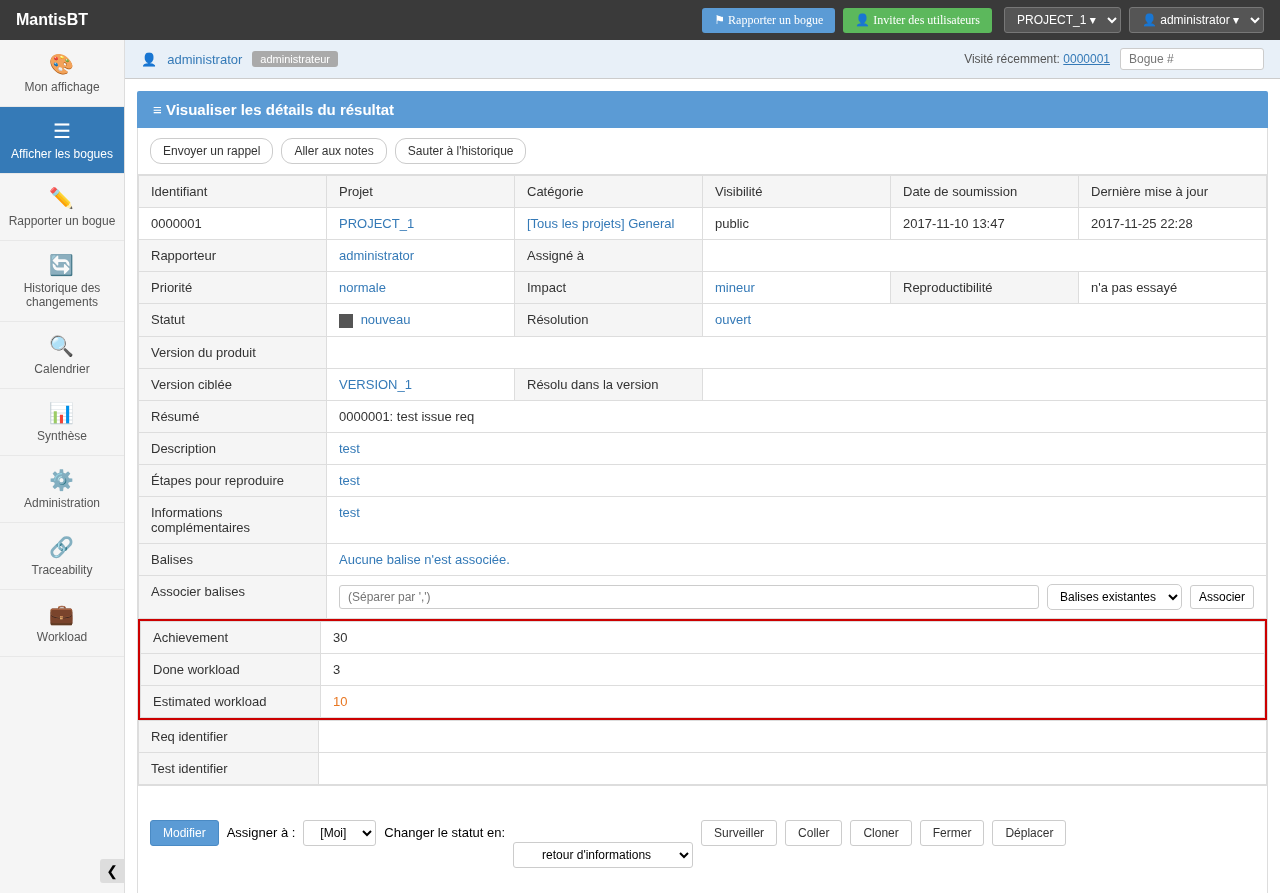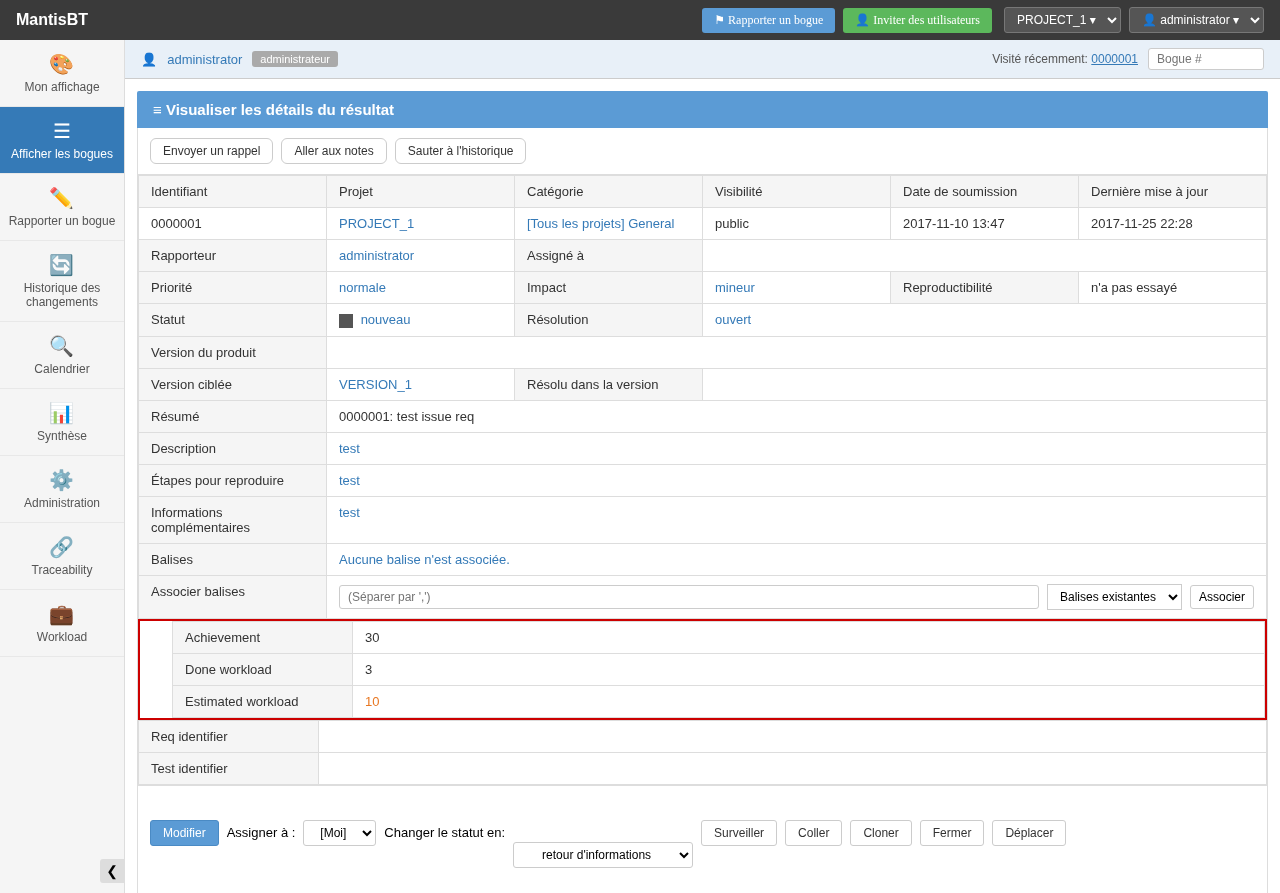--- a/index.html
+++ b/index.html
@@ -127,21 +127,21 @@
       color: #555;
     }
     .sub-header .visited a { color: #357ab7; }
     .sub-header .search-input {
       border: 1px solid #ccc;
       padding: 3px 8px;
       border-radius: 3px;
       font-size: 12px;
       color: #aaa;
       background: #fff;
-      width: 116px;
+      width: 144px;
     }
 
     
     .section-title {
       background: #5b9bd5;
       color: #fff;
       padding: 10px 16px;
       font-size: 15px;
       font-weight: bold;
       display: flex;
@@ -158,21 +158,21 @@
       gap: 8px;
       border: 1px solid #ddd;
       border-top: none;
       margin: 0 12px;
       background: #fff;
     }
     .action-buttons button {
       border: 1px solid #ccc;
       background: #fff;
       padding: 5px 12px;
-      border-radius: 6px;
+      border-radius: 11px;
       cursor: pointer;
       font-size: 12px;
       color: #333;
     }
 
     
     .details-section {
       margin: 0 12px;
       border: 1px solid #ddd;
       border-top: none;
@@ -220,38 +220,37 @@
       border: 1px solid #ccc;
       padding: 4px 8px;
       border-radius: 3px;
       flex: 1;
       font-size: 12px;
       color: #aaa;
     }
     .tags-select {
       border: 1px solid #ccc;
       padding: 4px 8px;
-      border-radius: 0;
+      border-radius: 5px;
       font-size: 12px;
       background: #fff;
     }
     .tags-btn {
       border: 1px solid #ccc;
       background: #fff;
       padding: 4px 8px;
       border-radius: 3px;
       cursor: pointer;
       font-size: 12px;
     }
 
     
     .custom-fields-box {
       border: 2px solid #cc0000;
       margin: 0;
-      padding-left: 32px;
     }
     .custom-fields-box table.details-table th {
       background: #f5f5f5;
     }
     .custom-fields-box td .orange { color: #e87722; }
 
     
     .bottom-actions {
       margin: 0 12px 12px 12px;
       border: 1px solid #ddd;

